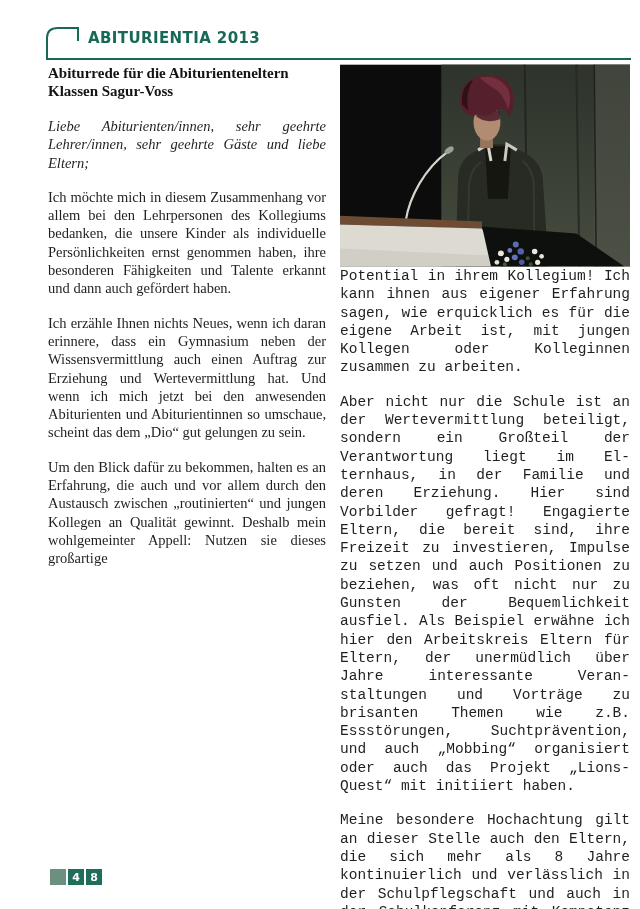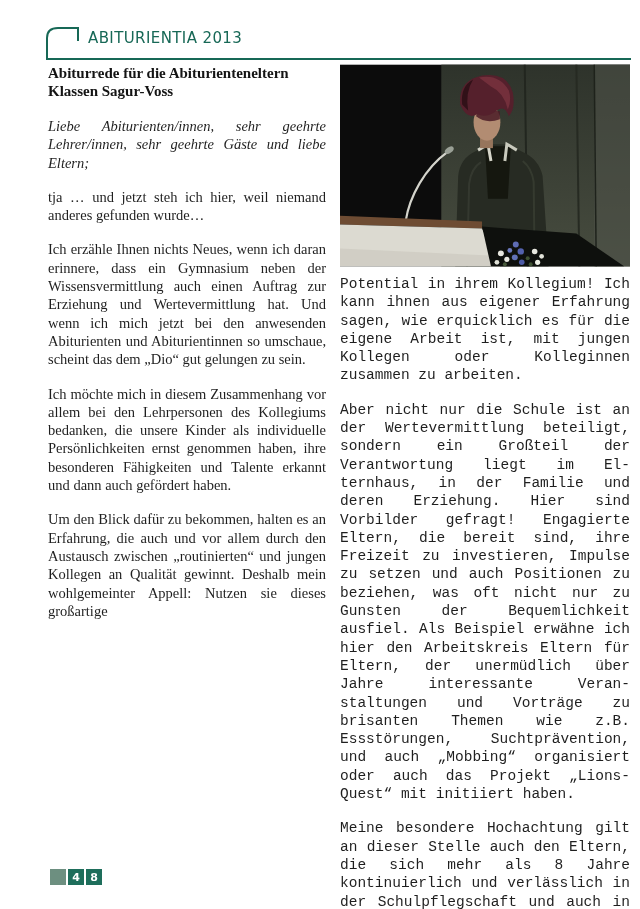--- a/index.html
+++ b/index.html
@@ -25,21 +25,21 @@
   .header-tab {
     position: absolute;
     left: 46px;
     top: 26px;
   }
   .header-title {
     position: absolute;
     left: 88px;
     top: 29px;
     font-family: "DejaVu Sans", sans-serif;
-    font-weight: normal;
+    font-weight: bold;
     font-size: 15px;
     letter-spacing: 0.4px;
     color: #176856;
     text-align: right;
   }
 
   
   .columns {
     position: absolute;
     left: 48px;
@@ -59,21 +59,21 @@
     color: #141414;
   }
   .col p {
     margin: 16px 0 0 0;
     font-size: 14.5px;
     line-height: 18.3px;
     text-align: justify;
     hyphens: manual;
     -webkit-hyphens: manual;
   }
-  .col p.first { margin-top: 8px; }
+  .col p.first { margin-top: 0; }
   .greeting { font-style: italic; }
 
   
   .photo {
     margin: 0;
     width: 290px;
     height: 203px;
     line-height: 0;
   }
 
@@ -111,23 +111,22 @@
   <div class="header-rule"></div>
 
   <div class="columns">
 
     <div class="col col-left">
       <h1 class="article-title">
         <span>Abiturrede für die Abiturienteneltern</span><br>
         <span>Klassen Sagur-Voss</span>
       </h1>
       <p class="greeting first">Liebe Abiturienten/innen, sehr geehrte Lehrer/innen, sehr geehrte Gäste und liebe Eltern;</p>
-      <p>tja … und jetzt steh ich hier, weil niemand anderes gefunden wurde…</p>
+      <p>Ich möchte mich in diesem Zusammen­hang vor allem bei den Lehrpersonen des Kollegiums bedanken, die unsere Kinder als individuelle Persönlichkeiten ernst genommen haben, ihre besonderen Fä­higkeiten und Talente erkannt und dann auch gefördert haben.</p>
       <p>Ich erzähle Ihnen nichts Neues, wenn ich daran erinnere, dass ein Gymnasium ne­ben der Wissensvermittlung auch einen Auftrag zur Erziehung und Wertevermitt­lung hat. Und wenn ich mich jetzt bei den anwesenden Abiturienten und Abituri­entinnen so umschaue, scheint das dem „Dio“ gut gelungen zu sein.</p>
-      <p>Ich möchte mich in diesem Zusammen­hang vor allem bei den Lehrpersonen des Kollegiums bedanken, die unsere Kinder als individuelle Persönlichkeiten ernst genommen haben, ihre besonderen Fä­higkeiten und Talente erkannt und dann auch gefördert haben.</p>
       <p>Um den Blick dafür zu bekommen, halten es an Erfahrung, die auch und vor allem durch den Austausch zwischen „routi­nierten“ und jungen Kollegen an Quali­tät gewinnt. Deshalb mein wohlgemein­ter Appell: Nutzen sie dieses großartige</p>
     </div>
 
     <div class="col col-right">
       <figure class="photo" role="img" aria-label="Rednerin mit dunkelrotem Haar an einem hellen Rednerpult mit Mikrofon und Blumen, dunkler Saalhintergrund">
         <svg width="290" height="203" viewBox="0 0 292 203">
           <defs>
             <linearGradient id="wallg" x1="0" y1="0" x2="0" y2="1">
               <stop offset="0" stop-color="#2e332b"></stop>
               <stop offset="1" stop-color="#474c3f"></stop>

